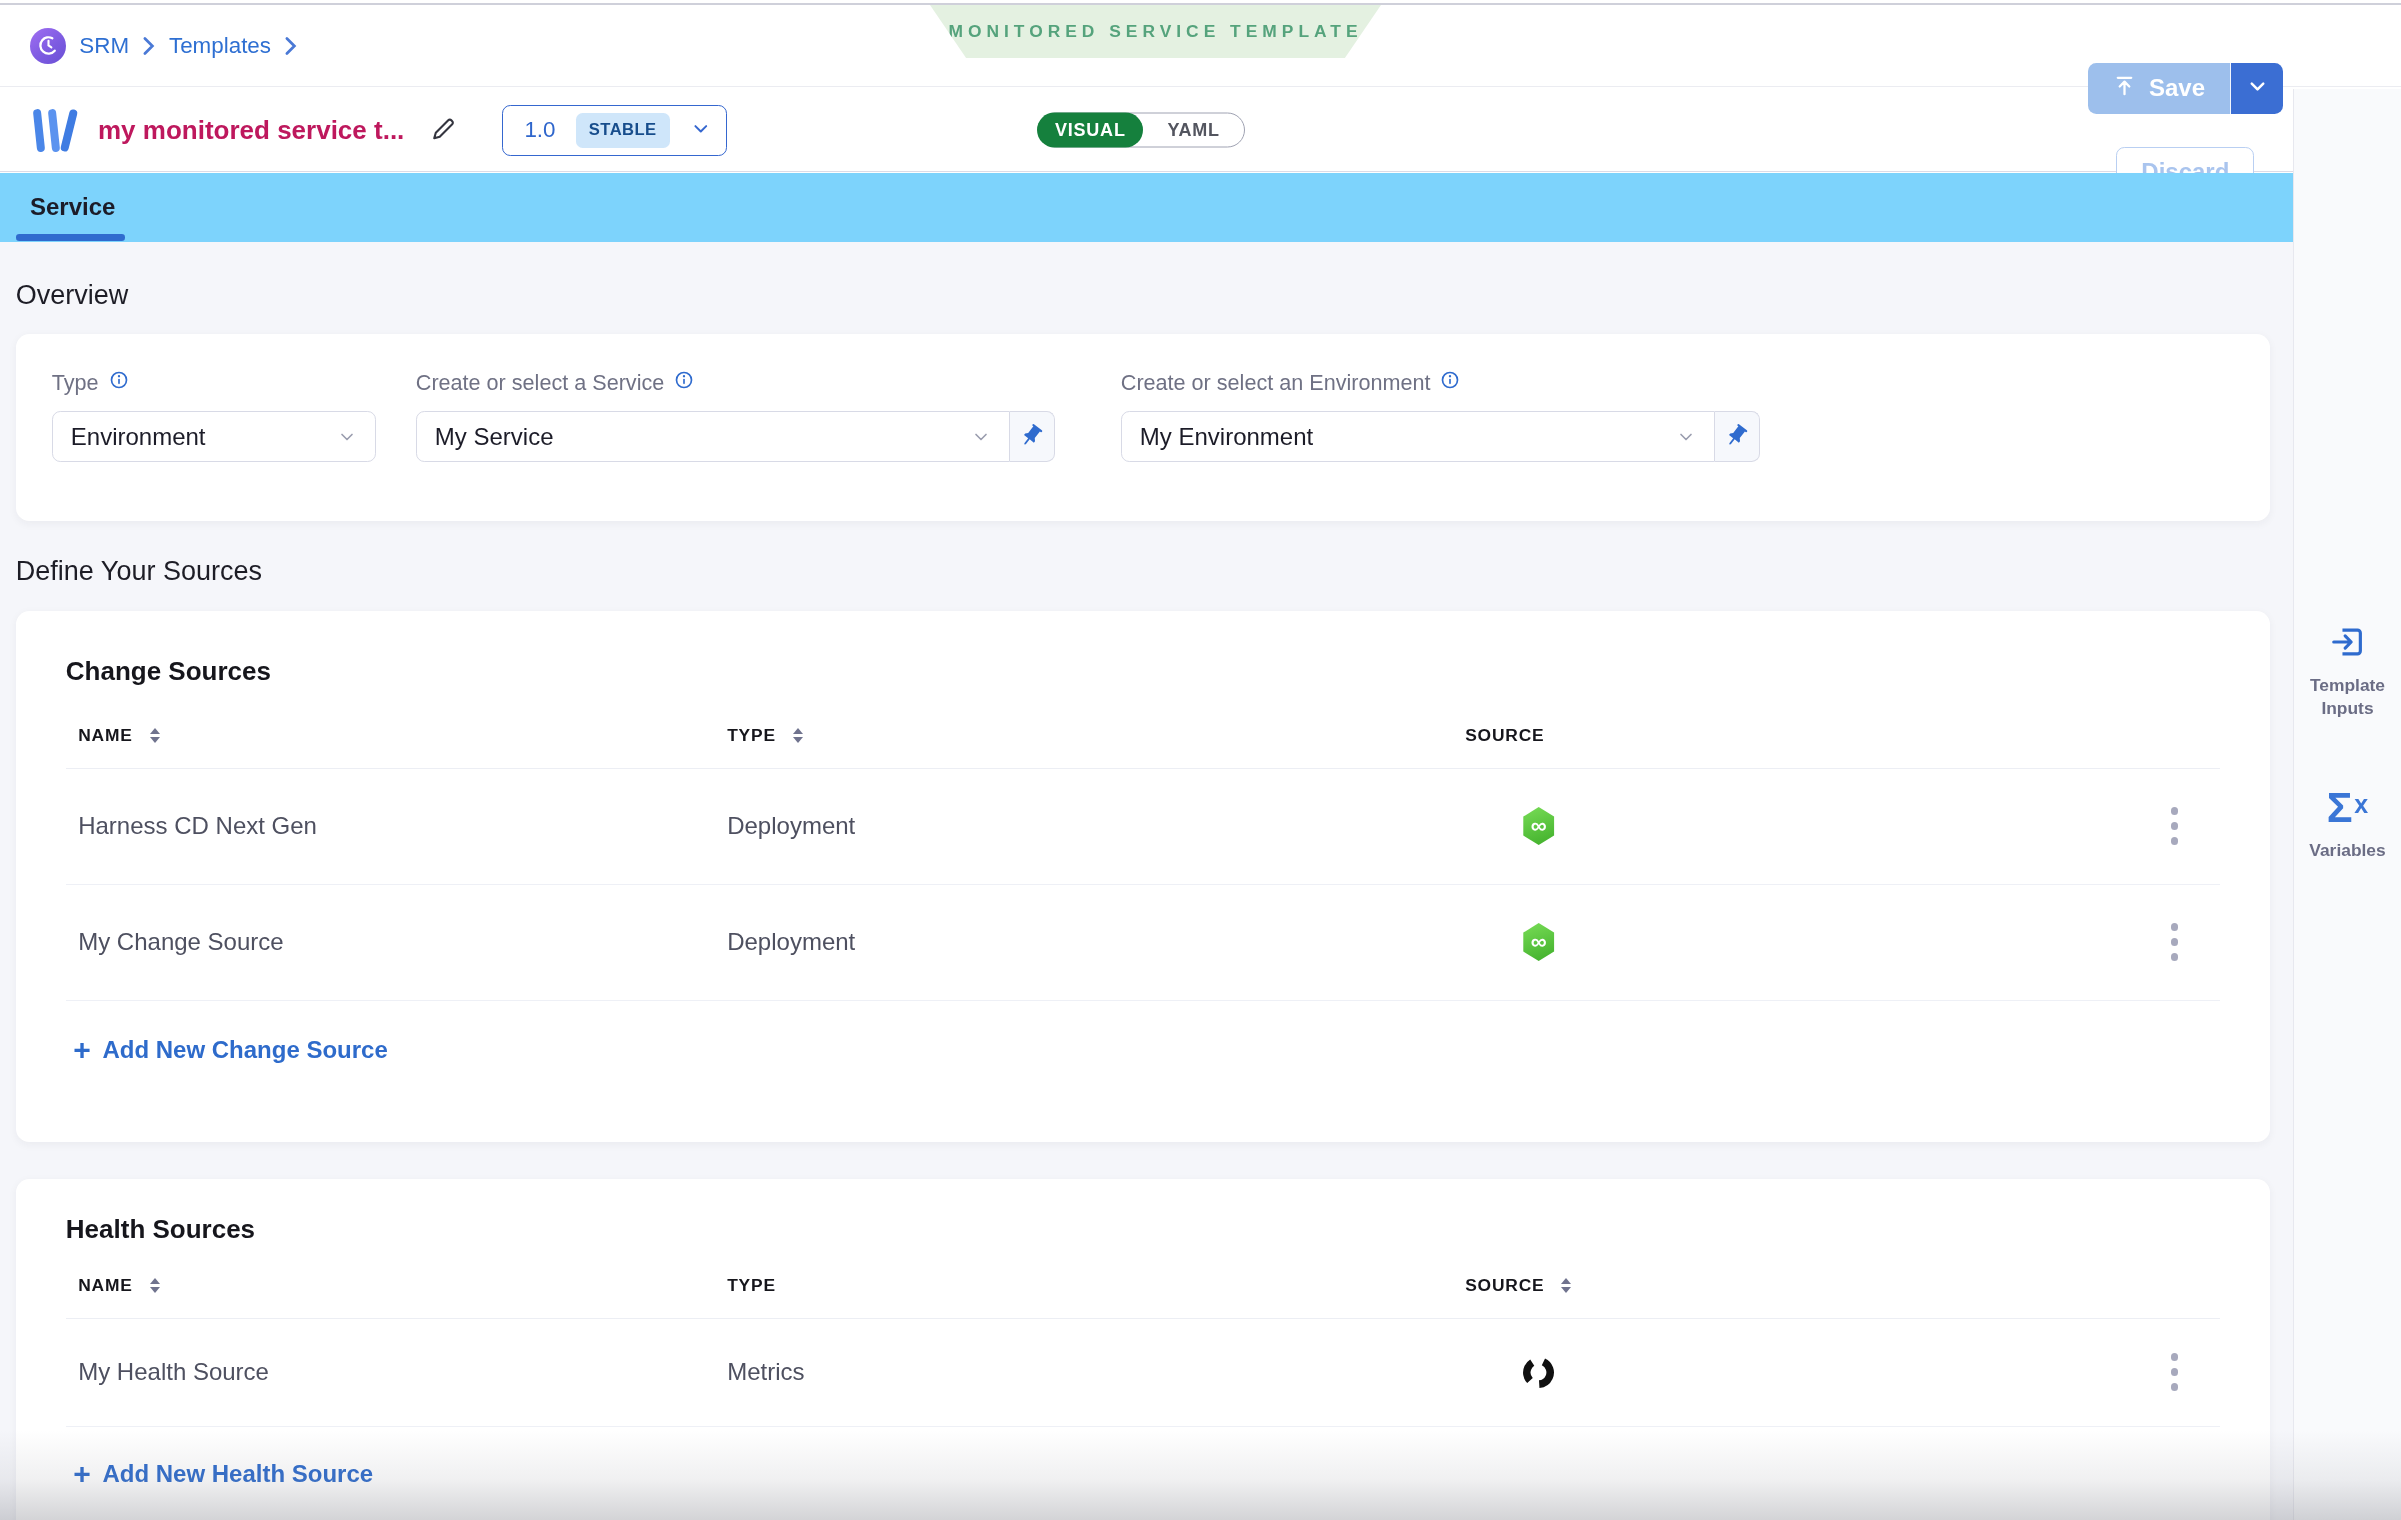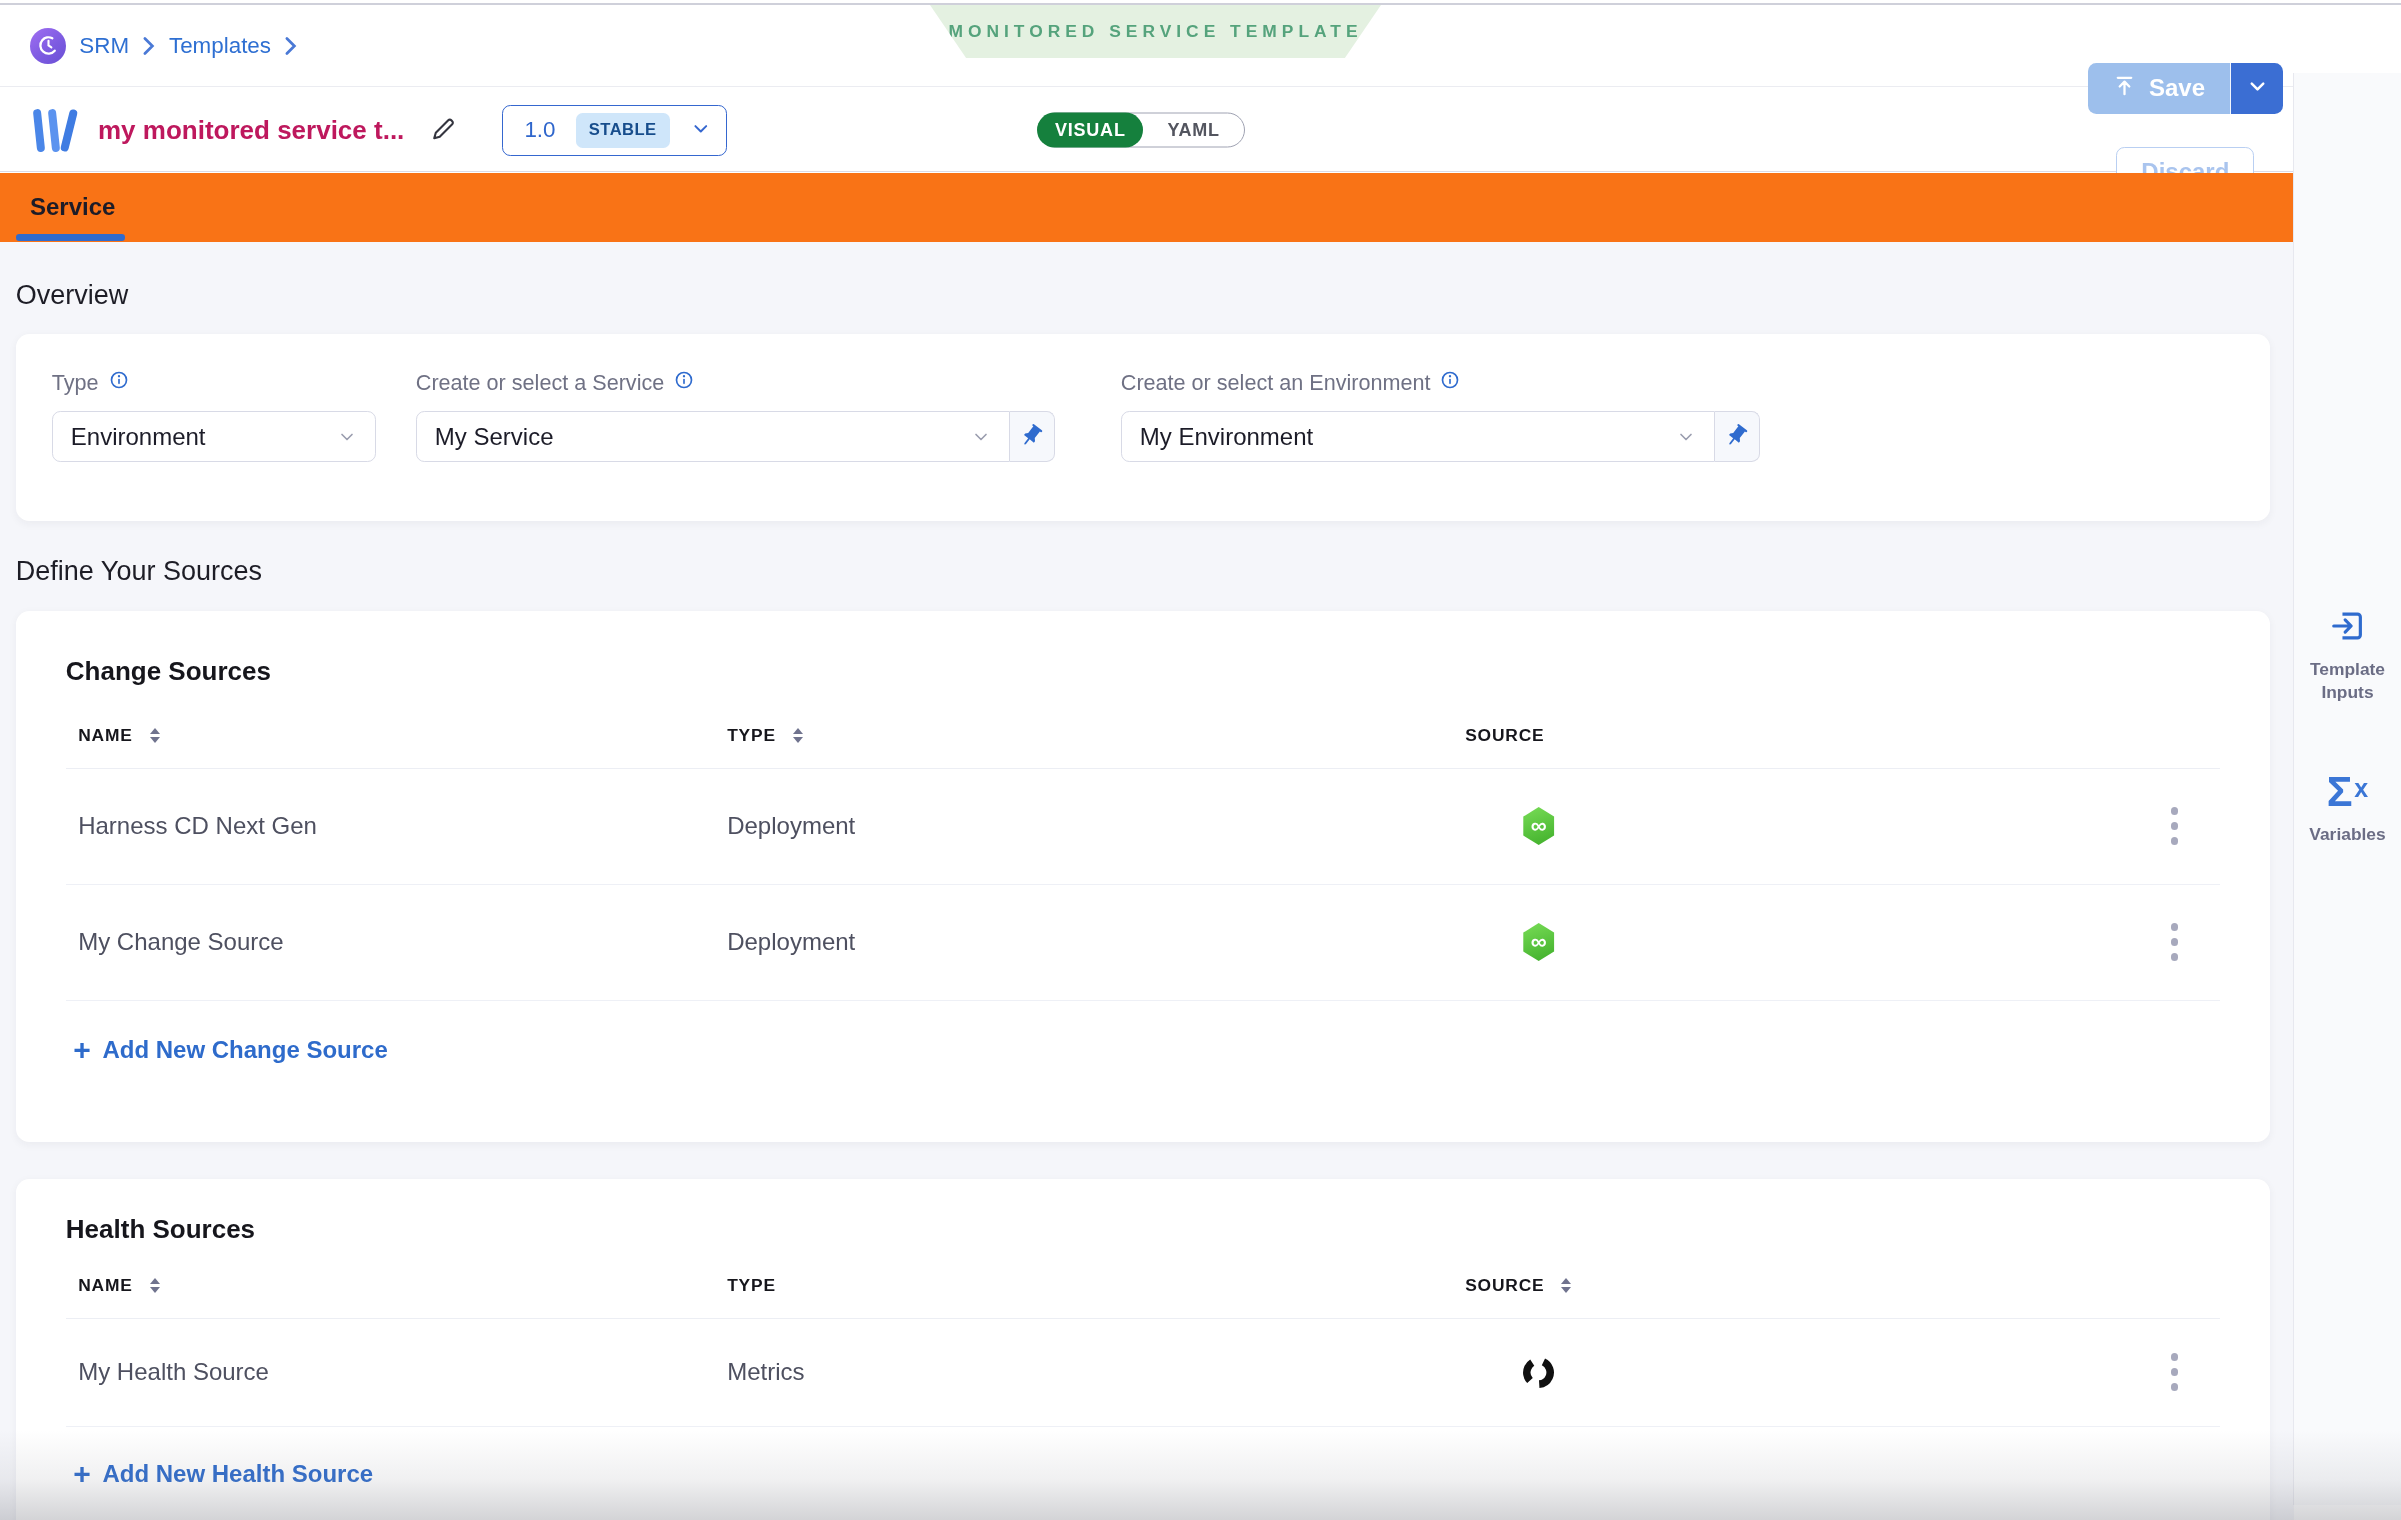--- a/index.html
+++ b/index.html
@@ -60,26 +60,26 @@
   .actions { margin-left:auto; display:flex; align-items:center; gap:33px;flex-direction:column; }
   .save-btn { display:flex; height:51px; border-radius:8.3px; overflow:hidden; cursor:pointer; }
   .save-main { background:#9dbfec; color:#fff; font-weight:bold; font-size:24px;
     display:flex; align-items:center; gap:13.3px; padding:0 25px; }
   .save-caret { width:53px; background:#3b6ed3; display:flex; align-items:center;
     justify-content:center; border-left:1.7px solid #f2f6fd; }
   .discard-btn { height:51px; border:1.7px solid #b9cff2; border-radius:8.3px; background:#fff;
     color:#a9c4ee; font-weight:bold; font-size:24px; padding:0 24px;
     display:flex; align-items:center; cursor:pointer; }
 
-  .tabbar { position:absolute; top:173px; left:0; width:2294px; height:69px; background:#f97316; }
+  .tabbar { position:absolute; top:173px; left:0; width:2294px; height:69px; background:#7dd3fc; }
   .tab-service { position:absolute; left:30px; top:20px; font-size:24px; font-weight:bold; color:#1c1c28; cursor:pointer; }
   .tab-underline { position:absolute; left:15.8px; top:61px; width:109px; height:6.6px; background:#2f6bce; border-radius:3.3px; }
 
   
-  .rightbar { position:absolute; top:73px; right:0; width:108px; height:1432px;
+  .rightbar { position:absolute; top:89px; right:0; width:108px; height:1432px;
     background:#f9fafc; border-left:1.7px solid #e7e8ef; z-index:10;
     display:flex; flex-direction:column; align-items:center; padding-top:534px; gap:65px; }
   .rail-item { display:flex; flex-direction:column; align-items:center; gap:10px; cursor:pointer; }
   .rail-label { font-size:17.4px; font-weight:bold; color:#6b6d85; text-align:center; line-height:1.35; }
   .sigma-icon { display:flex; align-items:center; color:#3b76d6; font-weight:bold; }
   .sigma-icon .sg { font-size:43px; line-height:1; }
   .sigma-icon .sx { font-size:25px; line-height:1; margin:-6.6px 0 0 1.7px; }
 
   
   .content { position:absolute; top:242px; left:0; width:2294px; height:1279px;

